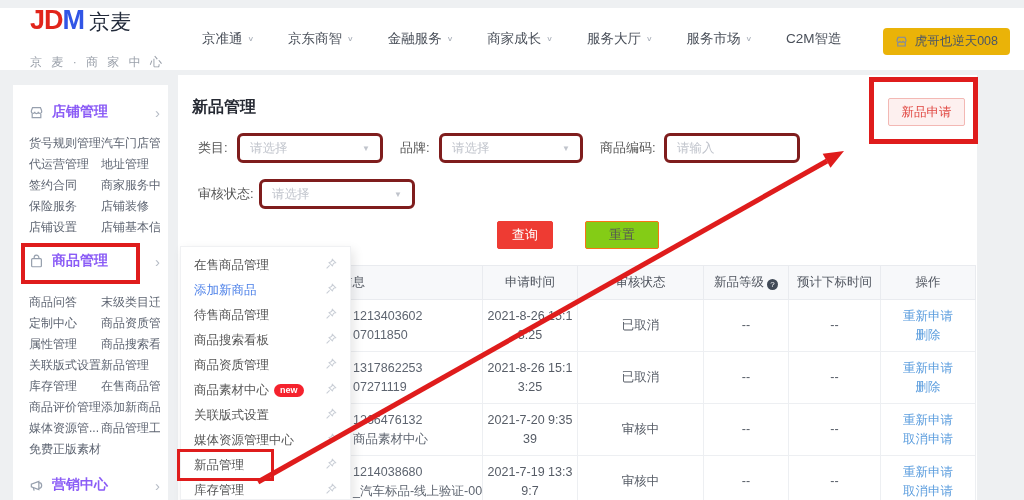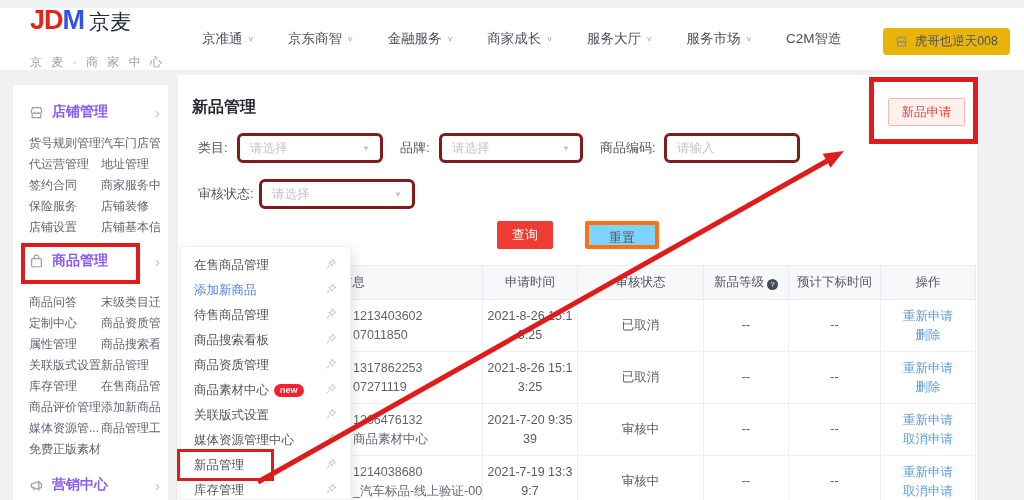--- a/index.html
+++ b/index.html
@@ -32,21 +32,21 @@
 
   
   .content{position:absolute;left:178px;top:75px;width:799px;height:425px;background:#fff;overflow:hidden}
   .page-title{position:absolute;left:14px;top:22px;font-size:16px;font-weight:700;color:#262a33}
   .apply-btn{position:absolute;left:710px;top:23px;width:77px;height:28px;background:#fdf0ef;border:1px solid #f3b8b4;color:#e04640;font-size:12.5px;border-radius:2px;cursor:pointer}
   .f-label{position:absolute;font-size:13px;color:#555;line-height:30px}
   .select,.input{position:absolute;height:30px;border:3px solid #7f1d1d;border-radius:6px;background:#fff;display:flex;align-items:center;justify-content:space-between;padding:0 10px;font-size:12.5px;color:#c0c4cc;cursor:pointer}
   .select .dd{font-size:8px;color:#c0c4cc}
   .btn{position:absolute;height:28px;border-radius:2px;font-size:13px;text-align:center;line-height:26px;cursor:pointer}
   .btn-primary{background:#ee3b33;border:1px solid #ee3b33;color:#fff}
-  .btn-plain{background:#7dd3fc;border:4px solid #f97316;color:#555}
+  .btn-plain{background:#84cc16;border:1px solid #f97316;color:#555}
 
   
   table{position:absolute;left:2px;top:190px;width:795px;border-collapse:collapse;table-layout:fixed;font-size:12.5px;color:#565c66}
   th{background:#f7f8fa;height:34px;font-weight:400;color:#4f545e;border:1px solid #e9ebef;text-align:center}
   td{height:52px;text-align:center;border:1px solid #edeff2;line-height:19px}
   th.info{text-align:left;padding-left:134px}
   td.info{text-align:left;padding-left:172px;white-space:nowrap;color:#5e6570}
   .link{color:#5b9dde;display:block;cursor:pointer;text-decoration:none}
   .q-ic{display:inline-block;width:11px;height:11px;border-radius:50%;background:#414a57;color:#fff;font-size:8px;line-height:11px;text-align:center;margin-left:3px;vertical-align:-1px}
 

